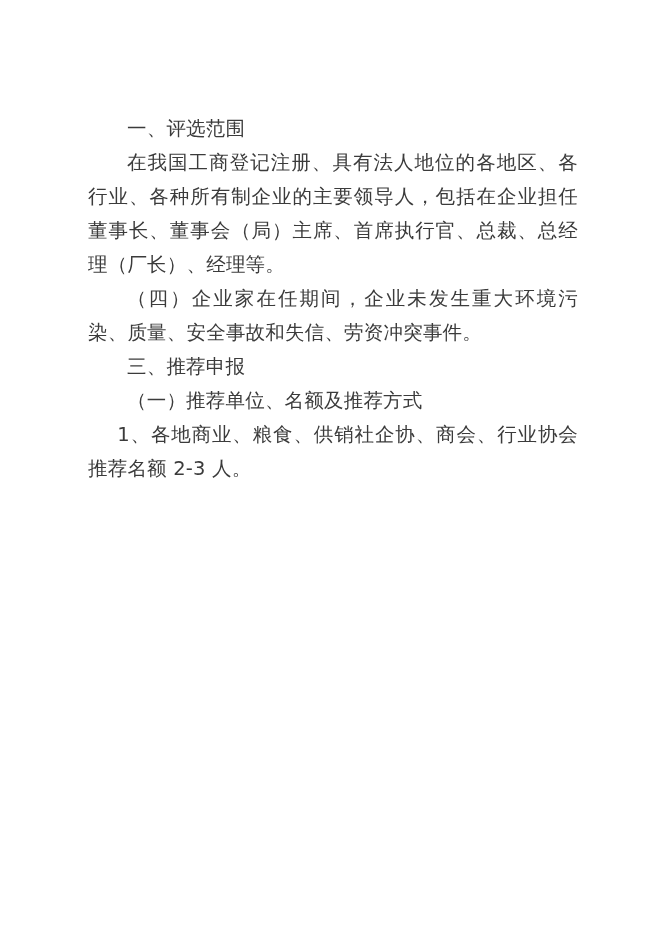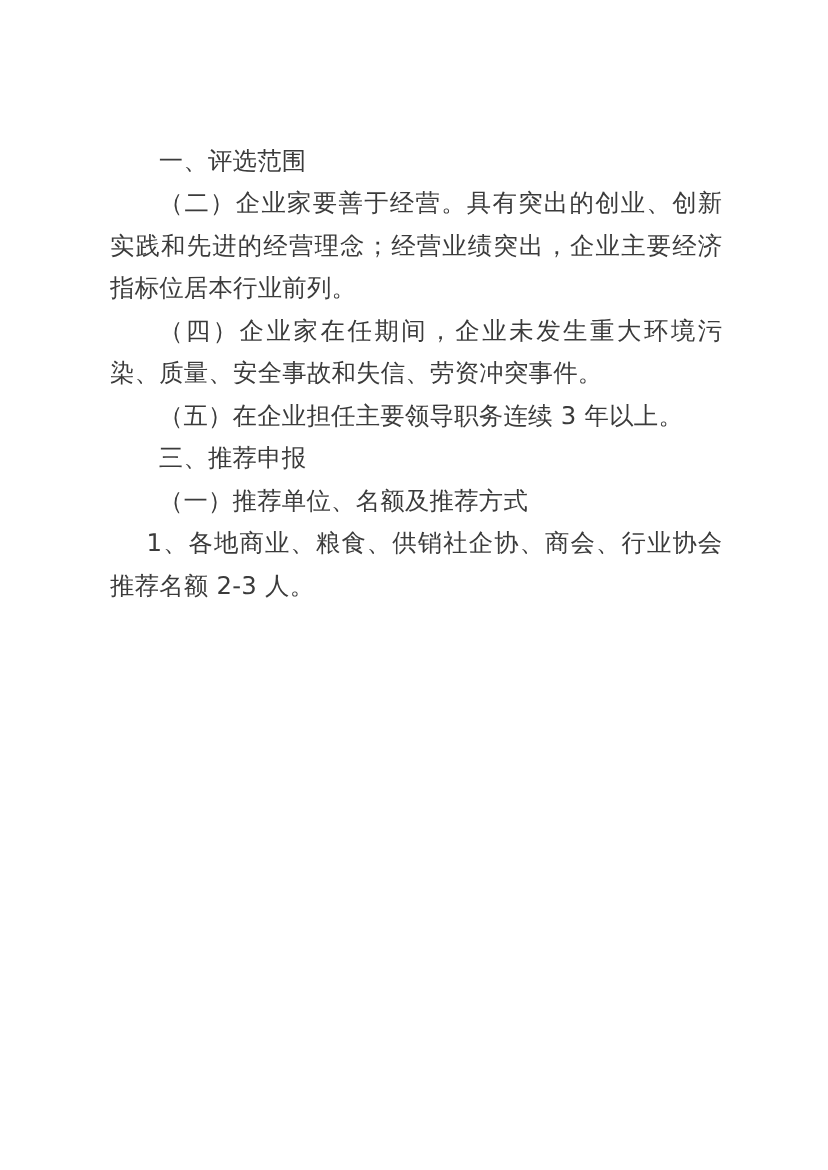--- a/index.html
+++ b/index.html
@@ -60,23 +60,22 @@
     white-space: nowrap;
   }
 </style>
 </head>
 <body>
 
 <div id="page">
 
   <div id="doc-body">
       <p class="para heading">一、评选范围</p>
-      <p class="para subitem">（二）企业家要善于经营。具有突出的创业、创新实践和先进的经营理念；经营业绩突出，企业主要经济指标位居本行业前列。</p>
+      <p class="para subitem">在我国工商登记注册、具有法人地位的各地区、各行业、各种所有制企业的主要领导人，包括在企业担任董事长、董事会（局）主席、首席执行官、总裁、总经理（厂长）、经理等。</p>
       <p class="para subitem">（四）企业家在任期间，企业未发生重大环境污染、质量、安全事故和失信、劳资冲突事件。</p>
-      <p class="para subitem">（五）在企业担任主要领导职务连续 3 年以上。</p>
       <p class="para heading">三、推荐申报</p>
       <p class="para subitem">（一）推荐单位、名额及推荐方式</p>
       <p class="para indent1">1、各地商业、粮食、供销社企协、商会、行业协会推荐名额 2-3 人。</p>
     </div>
 
   <div id="footer">— 2 —</div>
 
 </div>
 
 </body></html>

